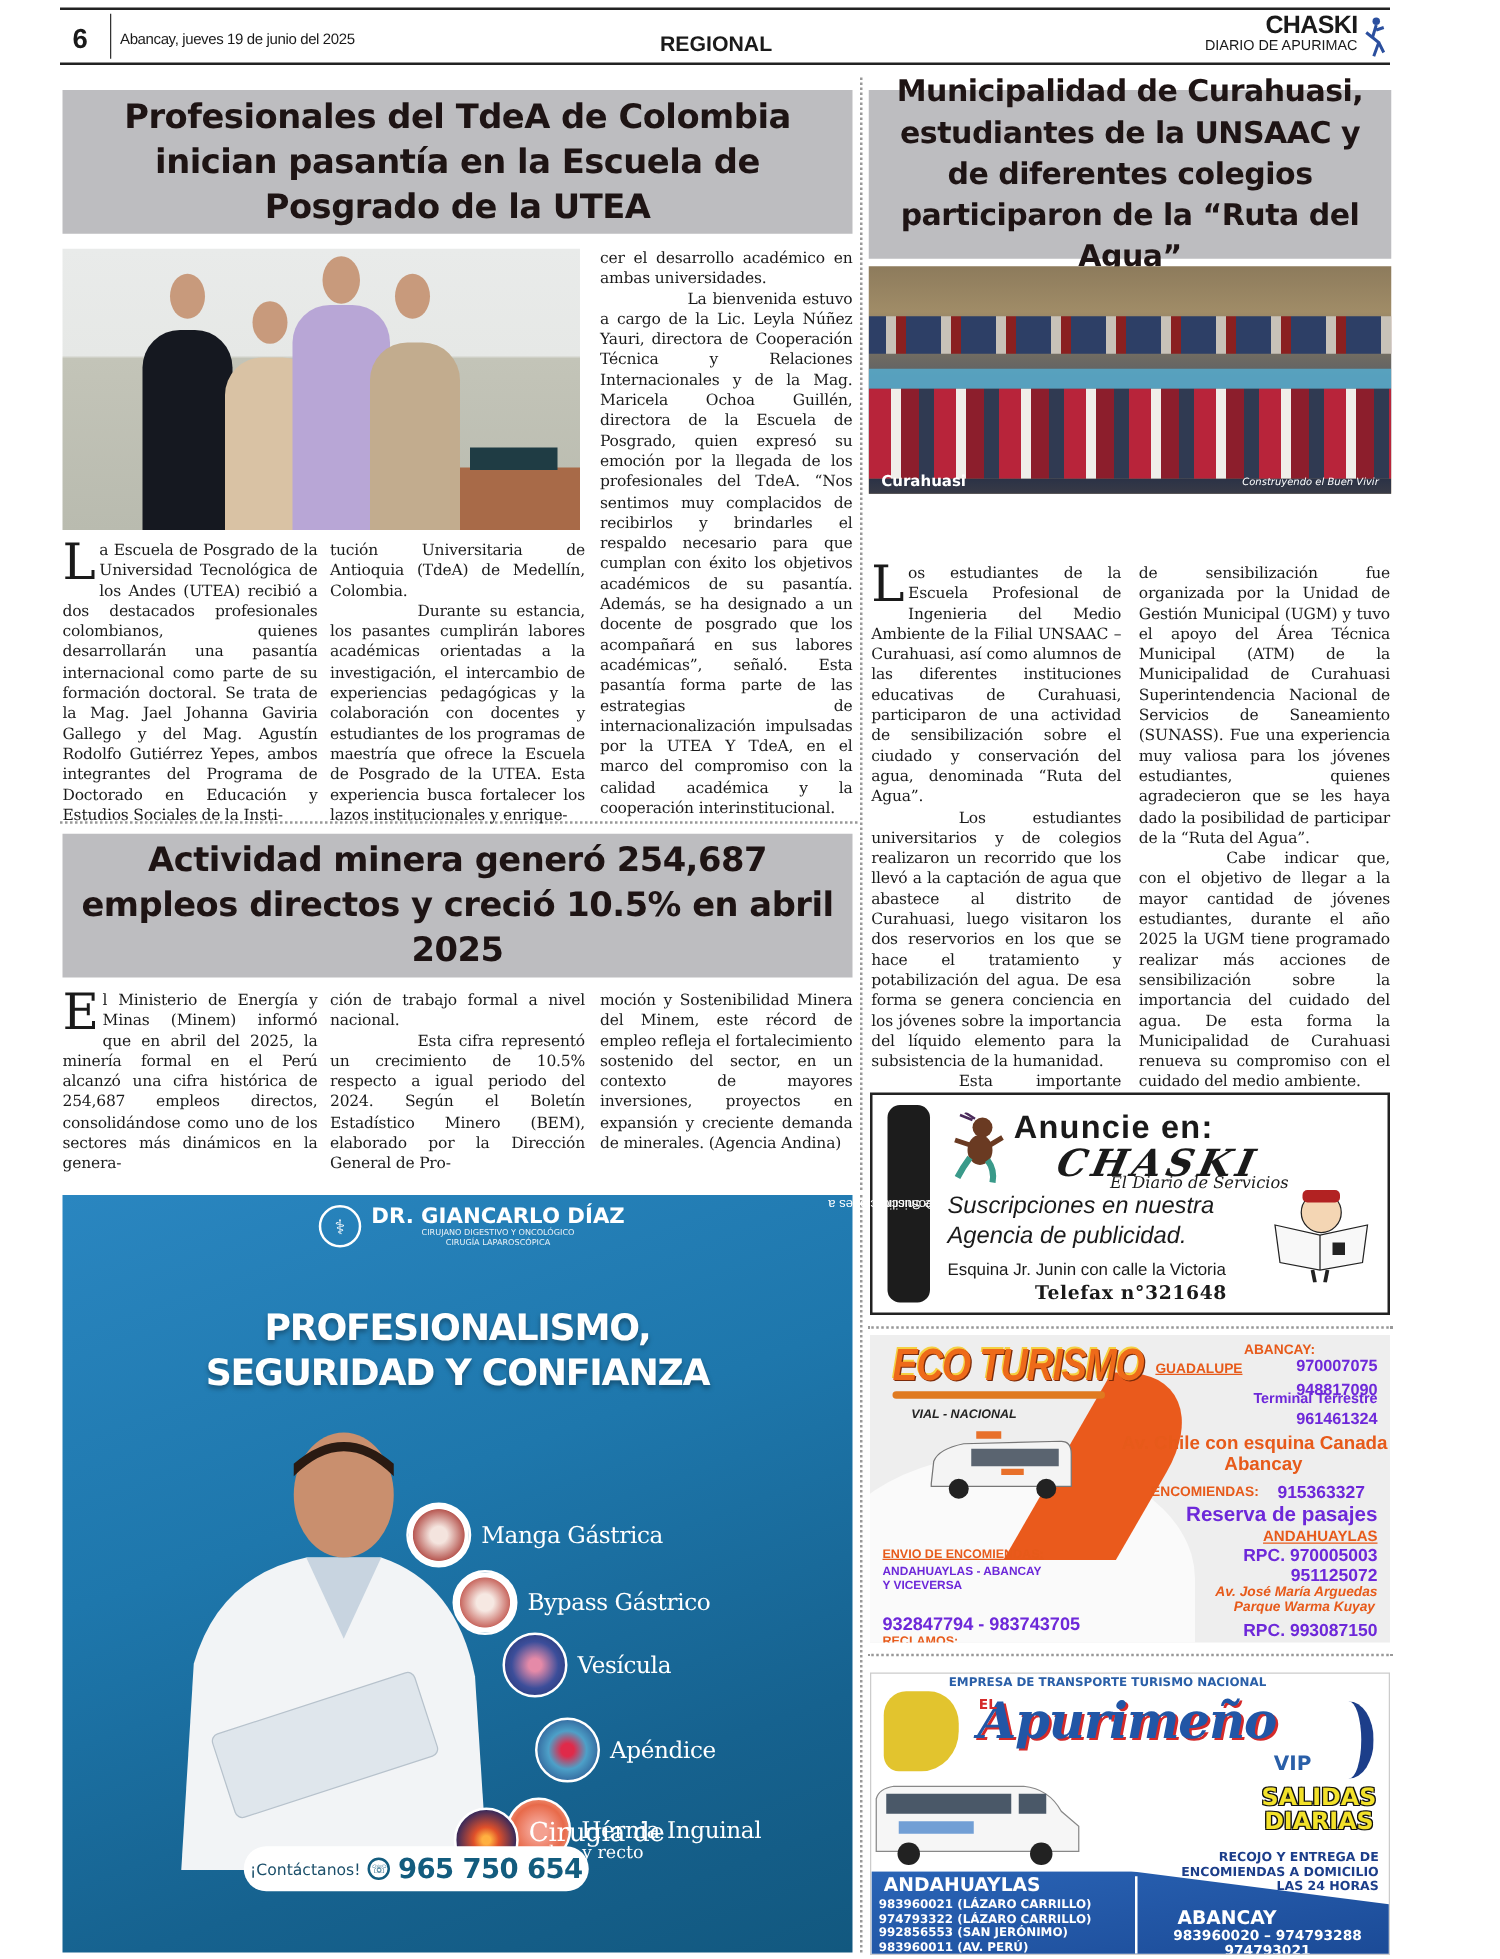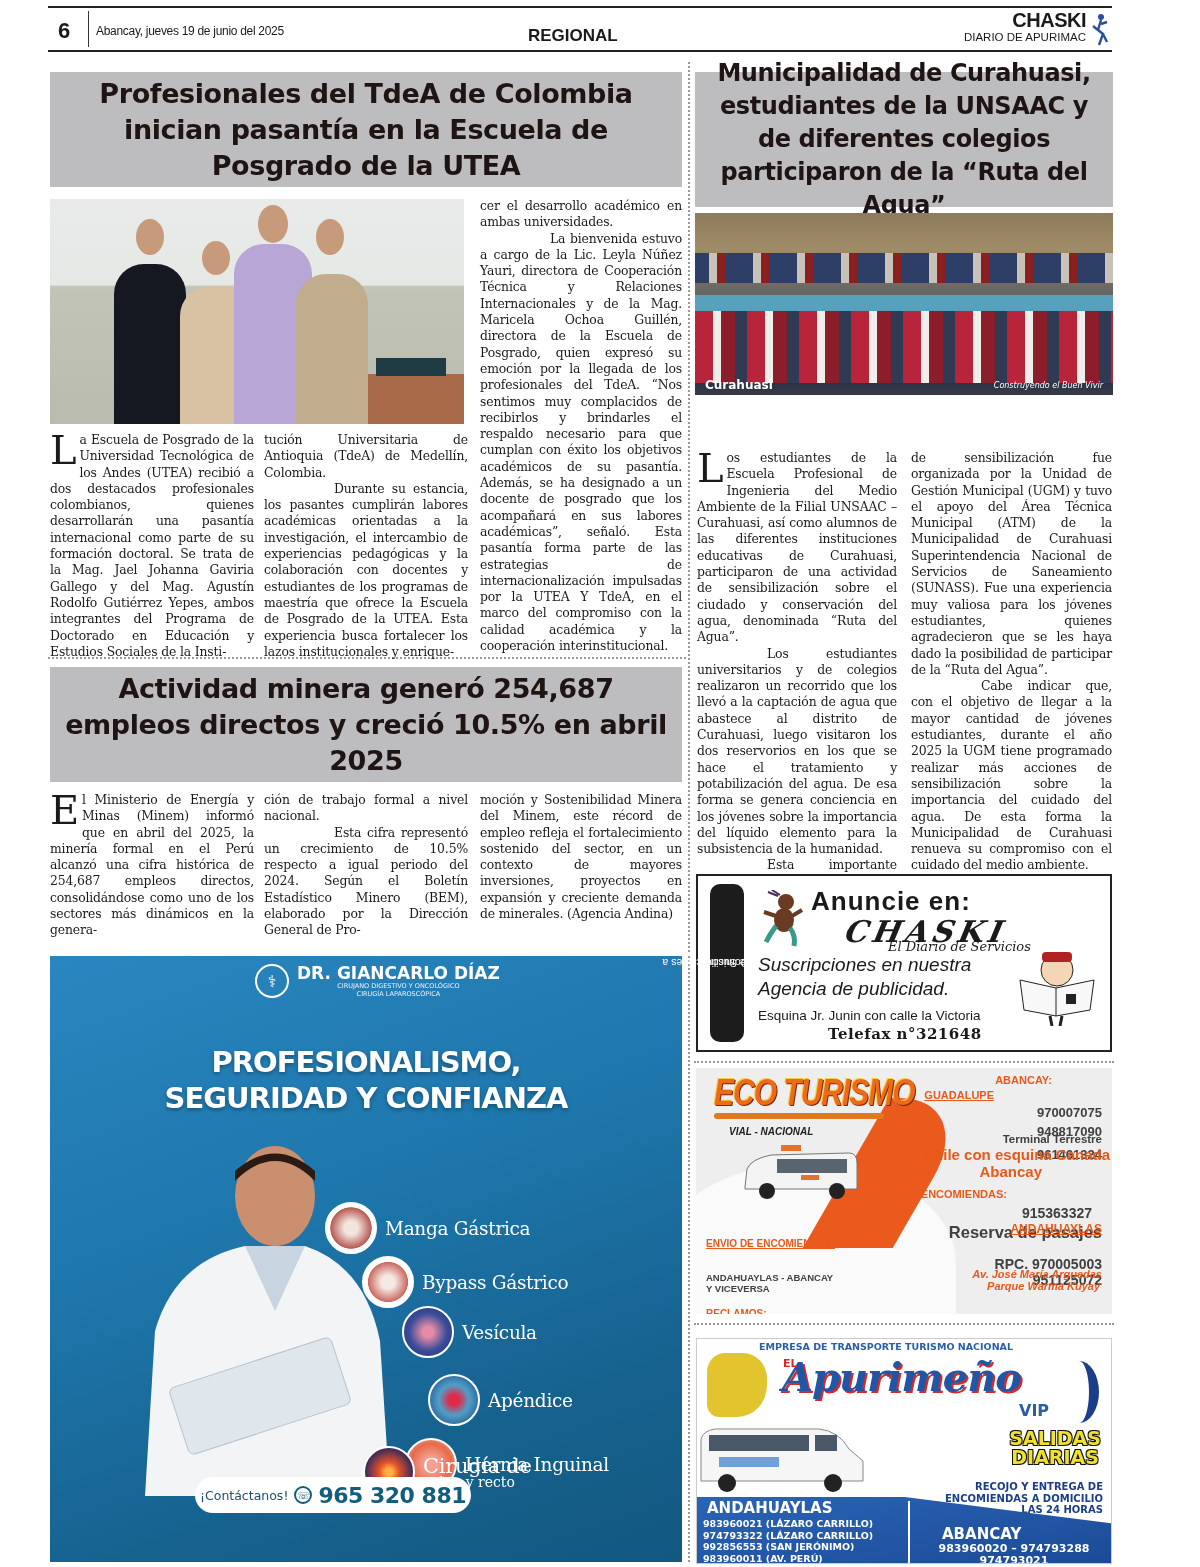--- a/index.html
+++ b/index.html
@@ -90,21 +90,21 @@
     font-family: "Liberation Sans", sans-serif; }
   .eco-swoosh { position: absolute; left: 150px; top: 30px; width: 90px; height: 150px; background: #ea5a1c; transform: skewX(-30deg); border-radius: 0 80px 0 0; }
   .eco-white { position: absolute; left: -40px; top: 95px; width: 300px; height: 200px; background: #fafafa; border-radius: 50% 50% 0 0; }
   .eco-logo { position: absolute; left: 18px; top: 8px; font-weight: bold; font-style: italic; font-size: 30px; color: #ee6a1a; letter-spacing: -1px;
     text-shadow: 1px 1px 0 #7a2a0a, -1px -1px 0 #f5d040; transform: scaleY(1.2); }
   .eco-logo-bar { position: absolute; left: 18px; top: 45px; width: 170px; height: 6px; background: #e07a20; border-radius: 3px; }
   .eco-vial { position: absolute; left: 33px; top: 58px; font-weight: bold; font-style: italic; font-size: 10px; color: #222; }
   .eco-van { position: absolute; left: 45px; top: 75px; width: 120px; height: 60px; }
   .eco-r { position: absolute; right: 8px; text-align: right; font-weight: bold; }
   .orange { color: #e75a1a; }
-  .dark { color: #404040; margin-top: 20px; }
+  .dark { color: #6d28d9; }
   .eco-l { position: absolute; left: 10px; font-weight: bold; }
 
   
   .ad-apu { position: absolute; left: 696px; top: 1338px; width: 416px; height: 226px; background: #fff; overflow: hidden; border: 1px solid #ccc;
     font-family: "DejaVu Sans", sans-serif; }
   .apu-top { position: absolute; left: 62px; top: 2px; font-size: 9.5px; font-weight: bold; color: #2a5fa8; }
   .apu-logo { position: absolute; left: 85px; top: 14px; font-family: "DejaVu Serif", serif; font-weight: bold; font-style: italic; font-size: 40px; color: #2156a6;
     text-shadow: 2px 2px 0 #d52a2a, -1px -1px 0 #fff; letter-spacing: -1px; }
   .apu-el { position: absolute; left: 86px; top: 18px; font-weight: bold; font-size: 11px; color: #d52a2a; }
   .apu-vip { position: absolute; left: 322px; top: 62px; font-weight: bold; font-size: 16px; color: #2a5fa8; }
@@ -264,21 +264,21 @@
     <span class="proc-icon" style="background:radial-gradient(circle,#ffb040 10%,#e0502a 30%,#3a2a5a 70%,#1a1a3a 100%);"></span>
     <span>
       <span class="proc-label" style="font-size:21px; line-height:20px; display:block;">Cirugía de</span>
       <span class="proc-sub">colon y recto</span>
     </span>
   </div>
 
   <div class="doc-contact">
     <span class="doc-contact-label">¡Contáctanos!</span>
     <span class="wa-icon">☏</span>
-    <span class="doc-contact-phone">965 320 881</span>
+    <span class="doc-contact-phone">965 750 654</span>
   </div>
 </aside>
 
 <aside class="ad-chaski">
   <div class="ch-side">
     <span><span>Reparto de Suscripciones a</span><br><span>Domicilio</span></span>
   </div>
   <svg class="ch-runner" viewBox="0 0 44 60">
     <circle cx="26" cy="12" r="8" fill="#6a3a22"></circle>
     <path d="M18 6 L8 2 M20 5 L12 0" stroke="#4a2a5a" stroke-width="2"></path>

